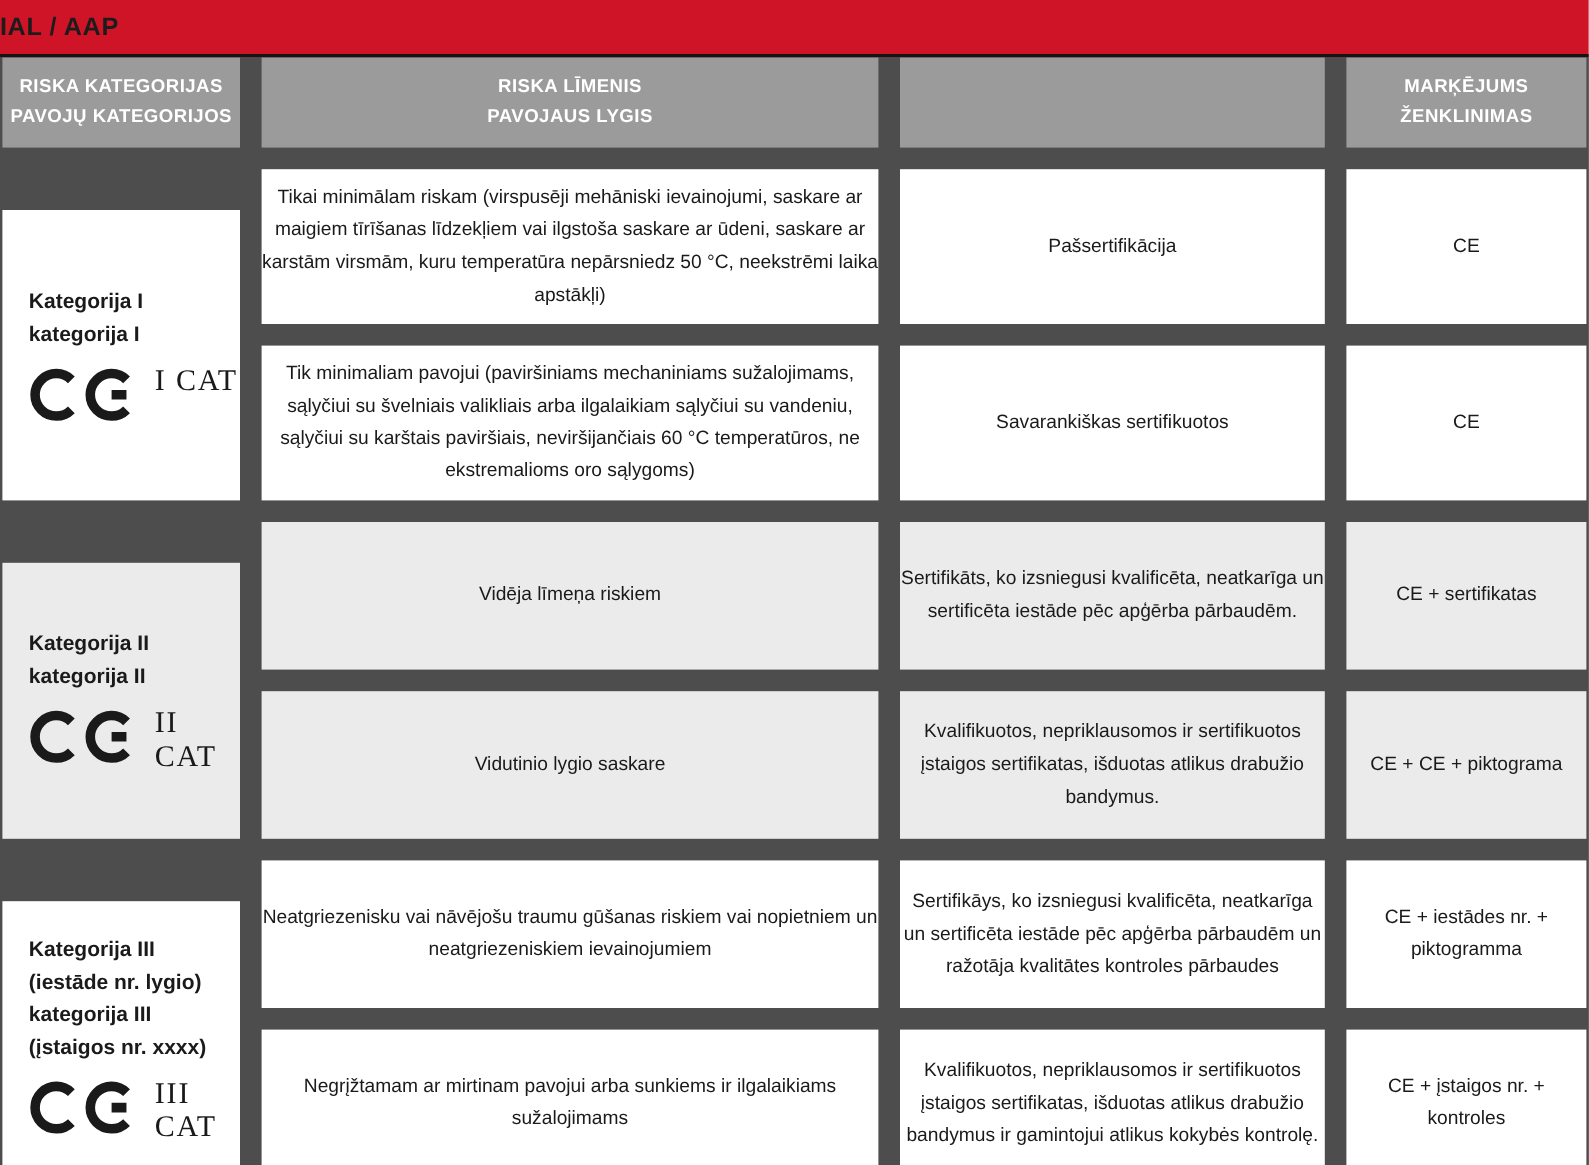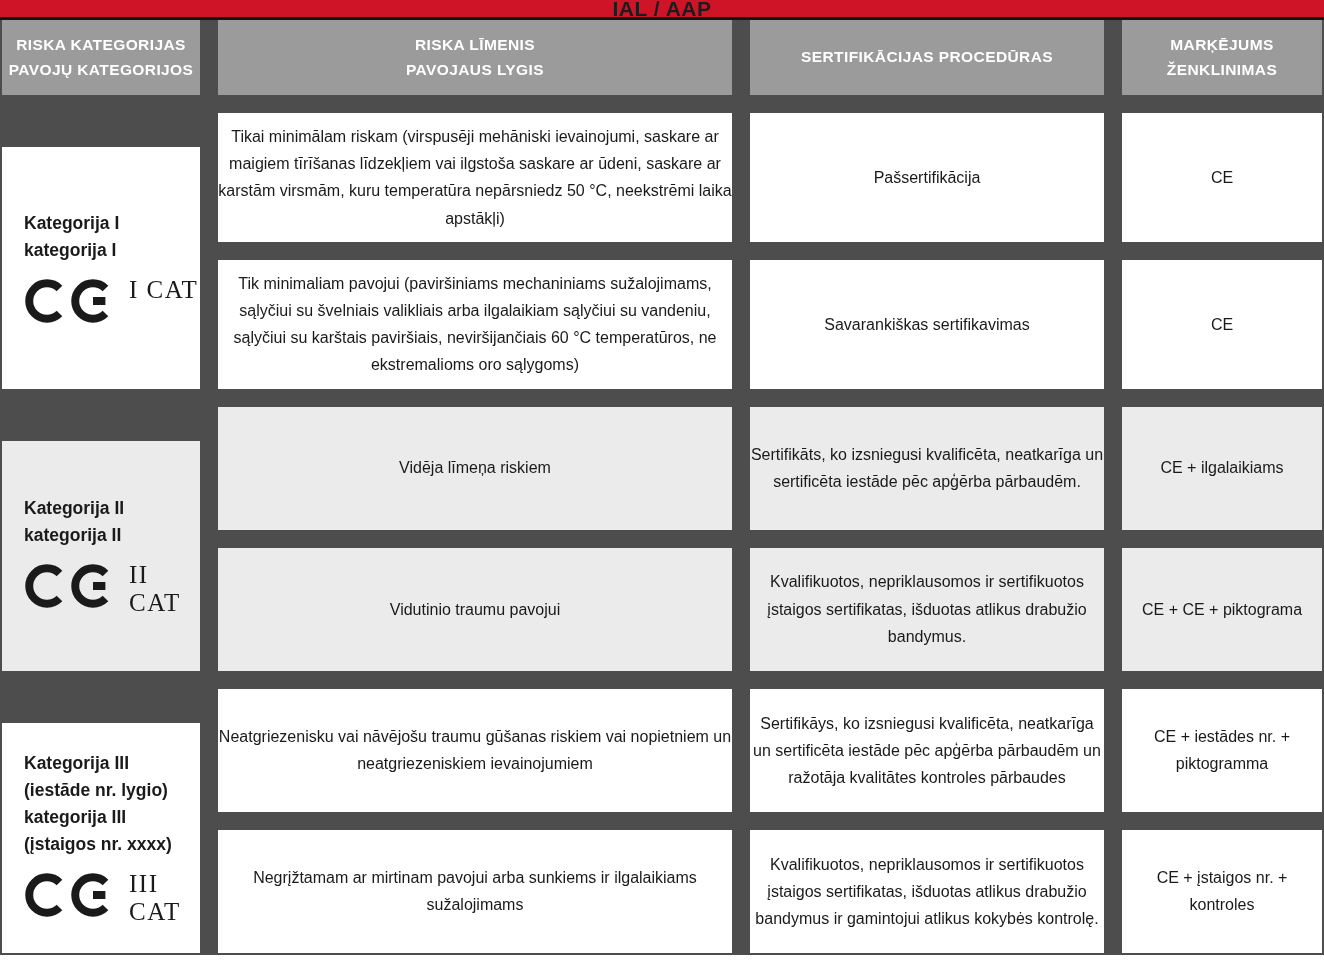--- a/index.html
+++ b/index.html
@@ -9,22 +9,22 @@
     --header-text:#ffffff;
     --row-bg:#ffffff;
     --row-alt-bg:#ebebeb;
     --border:#4d4d4d;
     --body-text:#1a1a1a;
   }
   *{margin:0;padding:0;box-sizing:border-box;}
   body{font-family:"Liberation Sans",sans-serif;background:#fff;}
   .page{width:1324px;height:971px;position:relative;background:#fff;}
   .title-bar{
-    height:20px;background:var(--title-bg);
-    display:flex;align-items:center;justify-content:center;
+    height:48px;background:var(--title-bg);
+    display:flex;align-items:center;justify-content:flex-start;
     border-bottom:3px solid #141414;
   }
   .title-bar .title{
     font-size:21px;font-weight:bold;color:var(--title-text);letter-spacing:.5px;
   }
   .grid{
     display:grid;height:935px;
     grid-template-columns:198px 514px 354px 1fr;
     grid-template-rows:75px repeat(6,1fr);
     gap:18px;background:var(--border);
@@ -84,58 +84,57 @@
 
     <div class="hdr c1 r1">
       <div>RISKA KATEGORIJAS</div>
       <div>PAVOJŲ KATEGORIJOS</div>
     </div>
     <div class="hdr c2 r1">
       <div>RISKA LĪMENIS</div>
       <div>PAVOJAUS LYGIS</div>
     </div>
     <div class="hdr c3 r1">
-      <div>SERTIFIKĀCIJAS PROCEDŪRAS</div>
     </div>
     <div class="hdr c4 r1">
       <div>MARĶĒJUMS</div>
       <div>ŽENKLINIMAS</div>
     </div>
 
     <div class="cell cat c1 span-g1">
       <div class="cat-line">Kategorija I</div>
       <div class="cat-line">kategorija I</div>
       <div class="ce-row">
         <svg class="ce-mark" style="color:#1a1a1a">
             <use href="#ce"></use>
           </svg>
         <span class="ce-label">I CAT</span>
       </div>
     </div>
     <div class="cell txt c2 r2">Tikai minimālam riskam (virspusēji mehāniski ievainojumi, saskare ar maigiem tīrīšanas līdzekļiem vai ilgstoša saskare ar ūdeni, saskare ar karstām virsmām, kuru temperatūra nepārsniedz 50 °C, neekstrēmi laika apstākļi)</div>
     <div class="cell txt c3 r2">Pašsertifikācija</div>
     <div class="cell txt c4 r2">CE</div>
     <div class="cell txt c2 r3">Tik minimaliam pavojui (paviršiniams mechaniniams sužalojimams, sąlyčiui su švelniais valikliais arba ilgalaikiam sąlyčiui su vandeniu, sąlyčiui su karštais paviršiais, neviršijančiais 60 °C temperatūros, ne ekstremalioms oro sąlygoms)</div>
-    <div class="cell txt c3 r3">Savarankiškas sertifikavimas</div>
+    <div class="cell txt c3 r3">Savarankiškas sertifikuotos</div>
     <div class="cell txt c4 r3">CE</div>
 
     <div class="cell alt cat c1 span-g2">
       <div class="cat-line">Kategorija II</div>
       <div class="cat-line">kategorija II</div>
       <div class="ce-row">
         <svg class="ce-mark" style="color:#1a1a1a">
             <use href="#ce"></use>
           </svg>
         <span class="ce-label">II CAT</span>
       </div>
     </div>
     <div class="cell alt txt c2 r4">Vidēja līmeņa riskiem</div>
     <div class="cell alt txt c3 r4">Sertifikāts, ko izsniegusi kvalificēta, neatkarīga un sertificēta iestāde pēc apģērba pārbaudēm.</div>
-    <div class="cell alt txt c4 r4">CE + ilgalaikiams</div>
-    <div class="cell alt txt c2 r5">Vidutinio traumu pavojui</div>
+    <div class="cell alt txt c4 r4">CE + sertifikatas</div>
+    <div class="cell alt txt c2 r5">Vidutinio lygio saskare</div>
     <div class="cell alt txt c3 r5">Kvalifikuotos, nepriklausomos ir sertifikuotos įstaigos sertifikatas, išduotas atlikus drabužio bandymus.</div>
     <div class="cell alt txt c4 r5">CE + CE + piktograma</div>
 
     <div class="cell cat c1 span-g3">
       <div class="cat-line">Kategorija III</div>
       <div class="cat-line">(iestāde nr. lygio)</div>
       <div class="cat-line">kategorija III</div>
       <div class="cat-line">(įstaigos nr. xxxx)</div>
       <div class="ce-row">
         <svg class="ce-mark" style="color:#1a1a1a">

